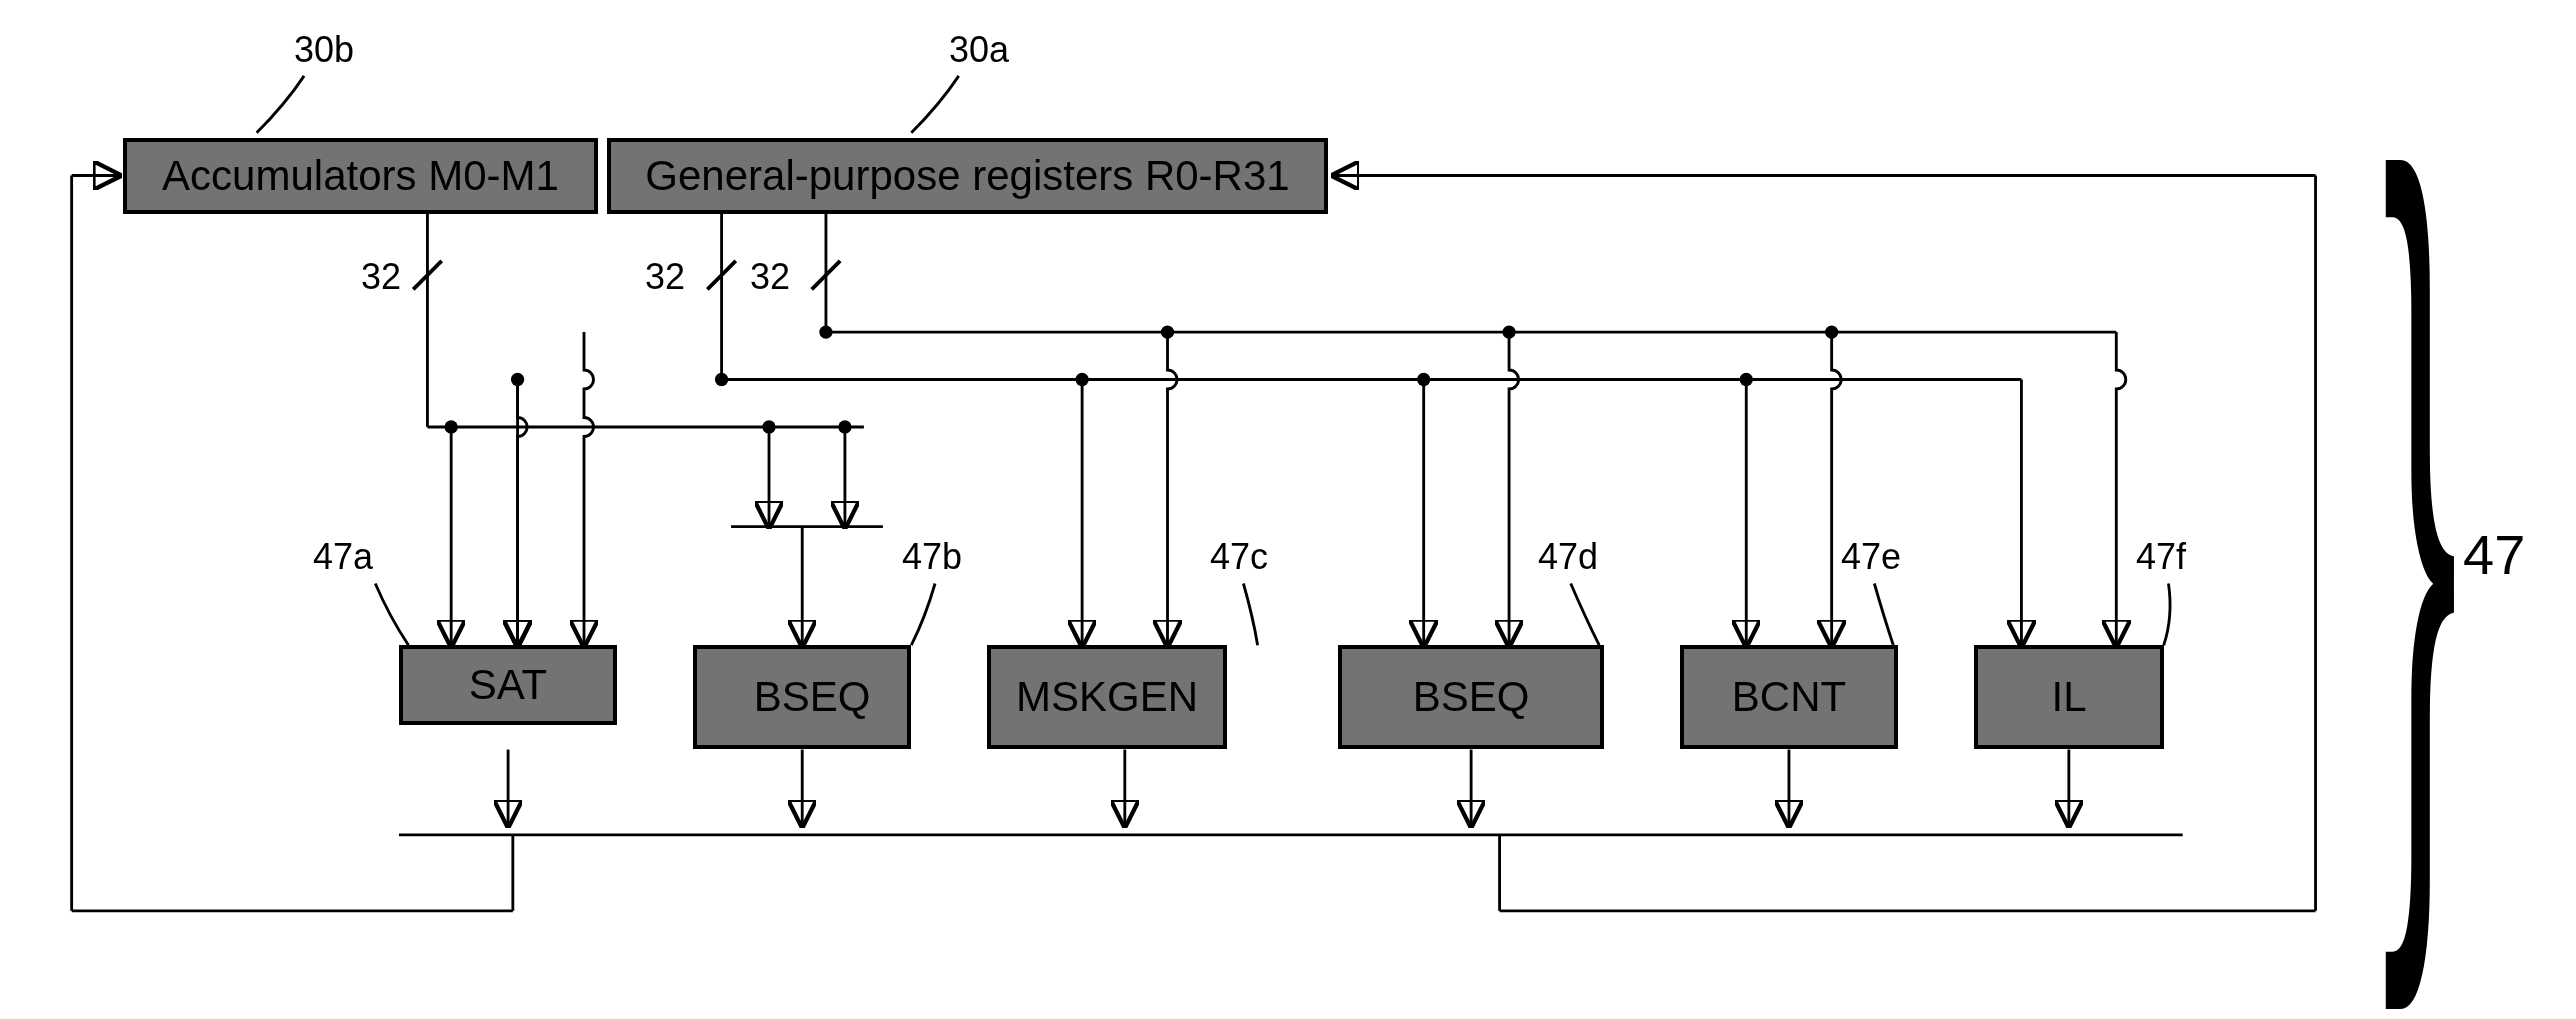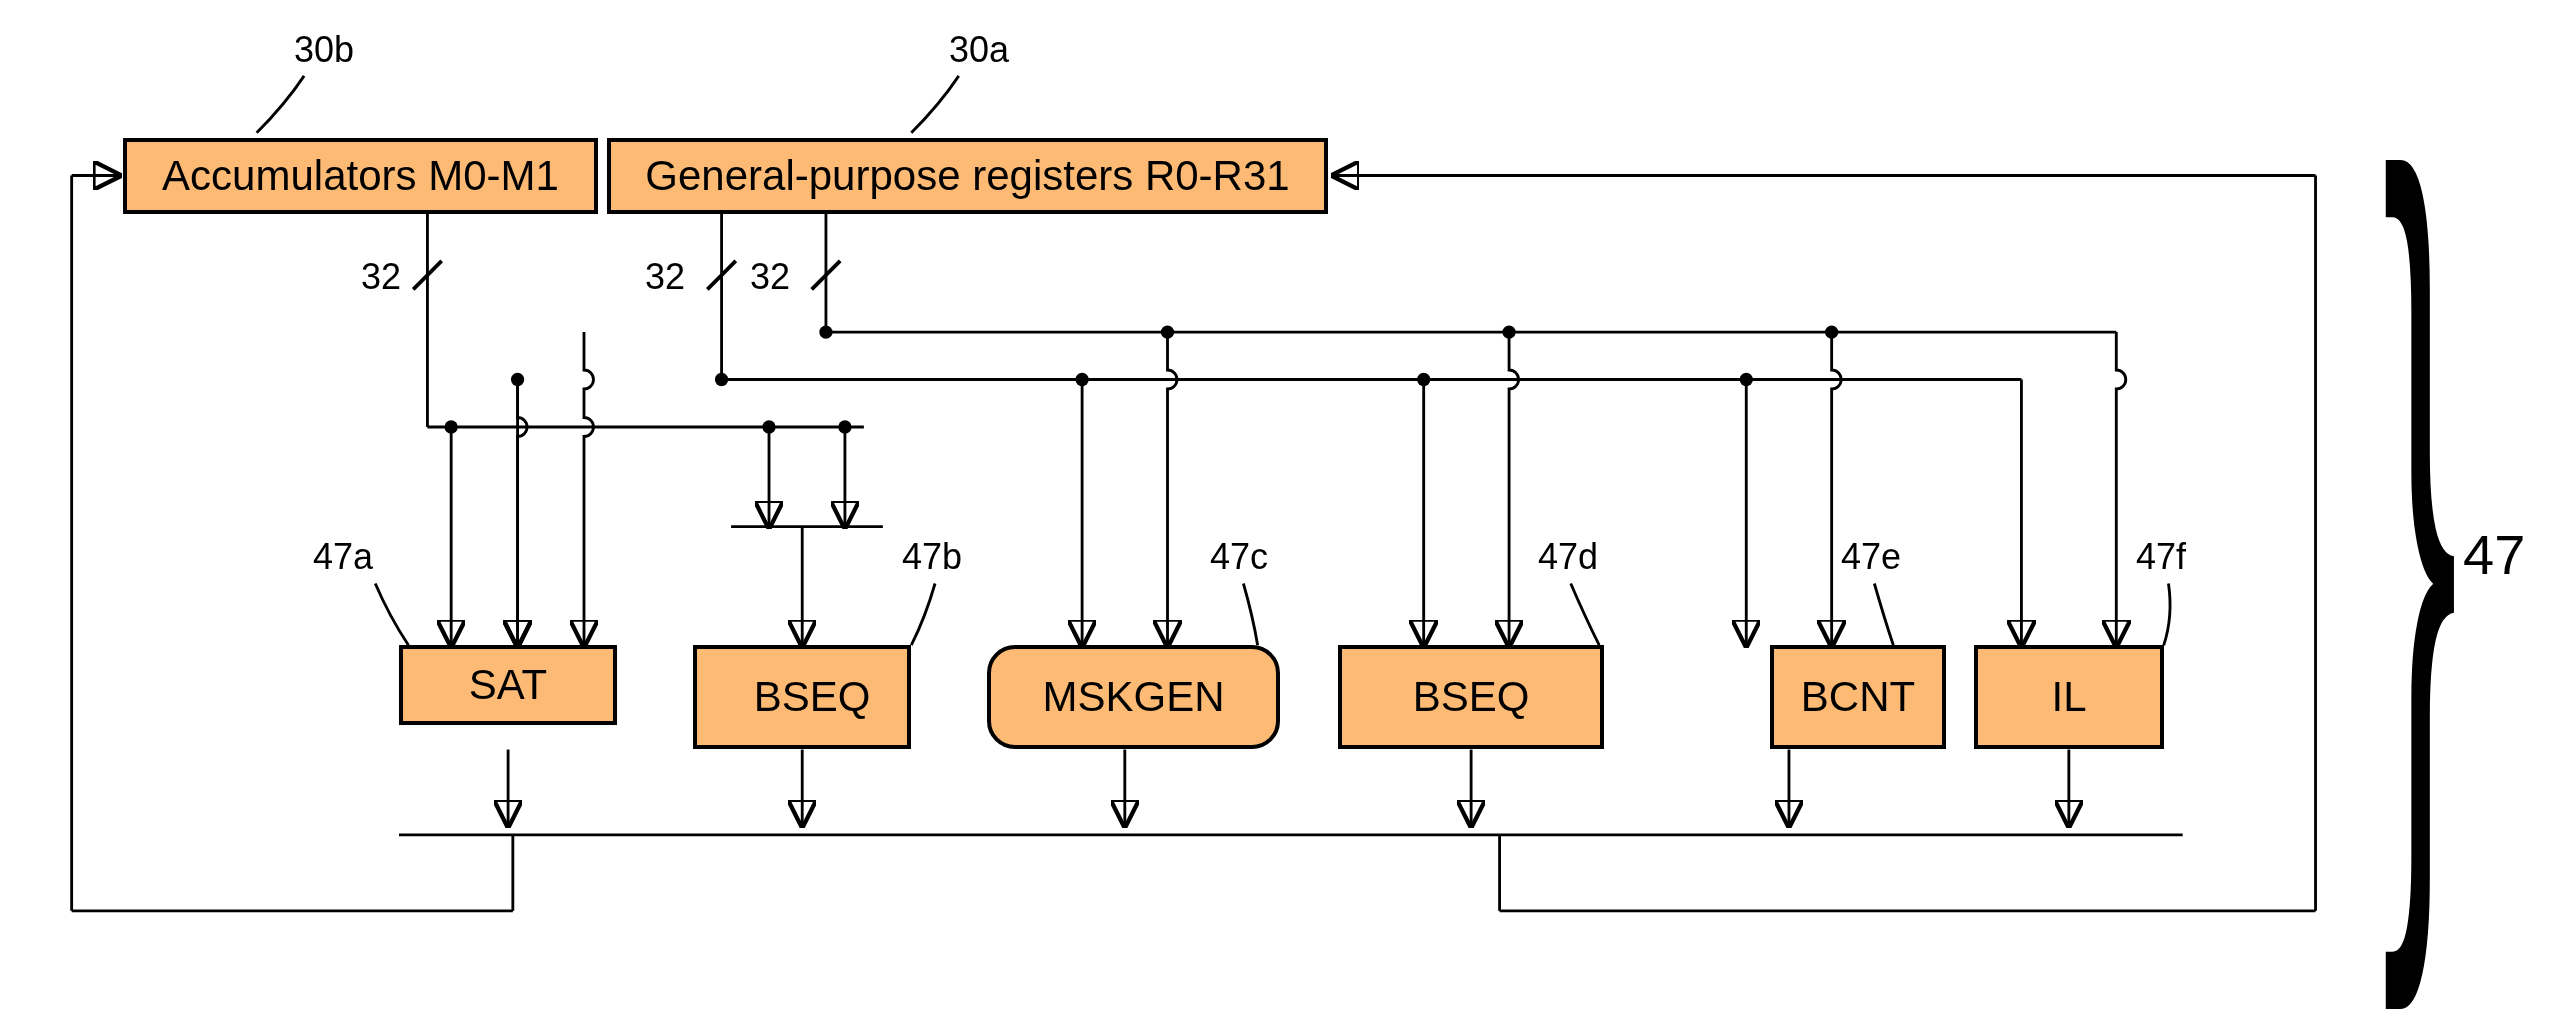--- a/index.html
+++ b/index.html
@@ -10,21 +10,21 @@
   }
   .canvas {
     position: relative;
     width: 2576px;
     height: 1019px;
   }
   .block {
     position: absolute;
     border: 4.7px solid #000;
     box-sizing: border-box;
-    background: #fdba74;
+    background: #737373;
     display: flex;
     align-items: center;
     justify-content: center;
     font-size: 42px;
   }
   .label {
     position: absolute;
     font-size: 36px;
     white-space: nowrap;
   }
@@ -79,27 +79,27 @@
   <div class="block" style="left:607px; top:138px; width:721px; height:76px;">
     <span>General-purpose registers R0-R31</span>
   </div>
 
   <div class="block" style="left:399px; top:645px; width:218px; height:80px;">
     <span>SAT</span>
   </div>
   <div class="block" style="left:693px; top:645px; width:218px; height:104px;padding-left:20px;">
     <span>BSEQ</span>
   </div>
-  <div class="block" style="left:987px; top:645px; width:293px; height:104px;border-radius:28px;">
+  <div class="block" style="left:987px; top:645px; width:240px; height:104px;">
     <span>MSKGEN</span>
   </div>
   <div class="block" style="left:1338px; top:645px; width:266px; height:104px;">
     <span>BSEQ</span>
   </div>
-  <div class="block" style="left:1770px; top:645px; width:176px; height:104px;">
+  <div class="block" style="left:1680px; top:645px; width:218px; height:104px;">
     <span>BCNT</span>
   </div>
   <div class="block" style="left:1974px; top:645px; width:190px; height:104px;">
     <span>IL</span>
   </div>
 
   <div class="label" style="left:313px; top:536px;">47a</div>
   <div class="label" style="left:902px; top:536px;">47b</div>
   <div class="label" style="left:1210px; top:536px;">47c</div>
   <div class="label" style="left:1538px; top:536px;">47d</div>

